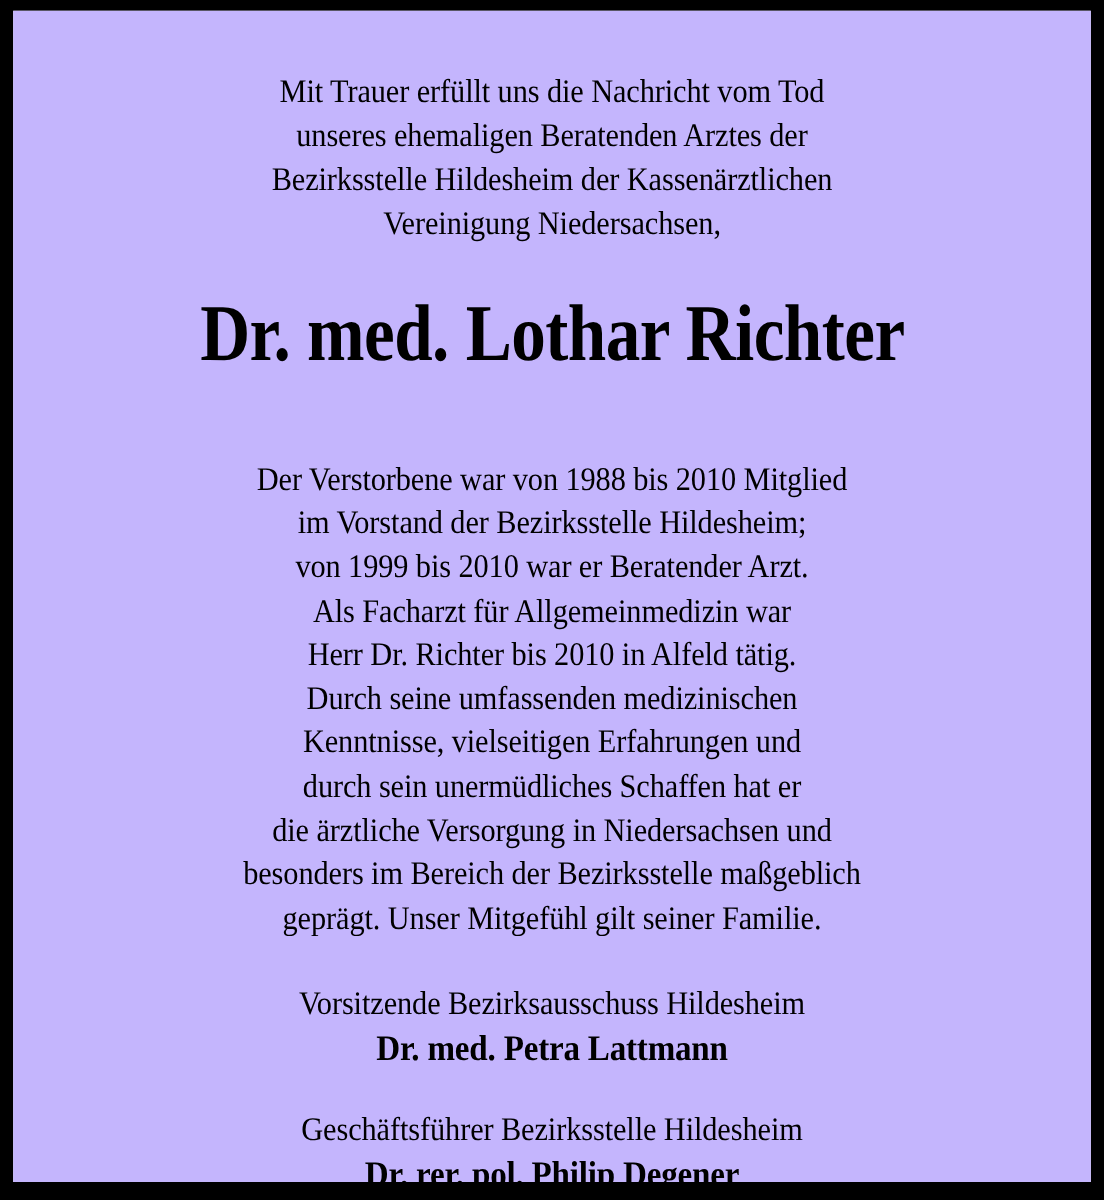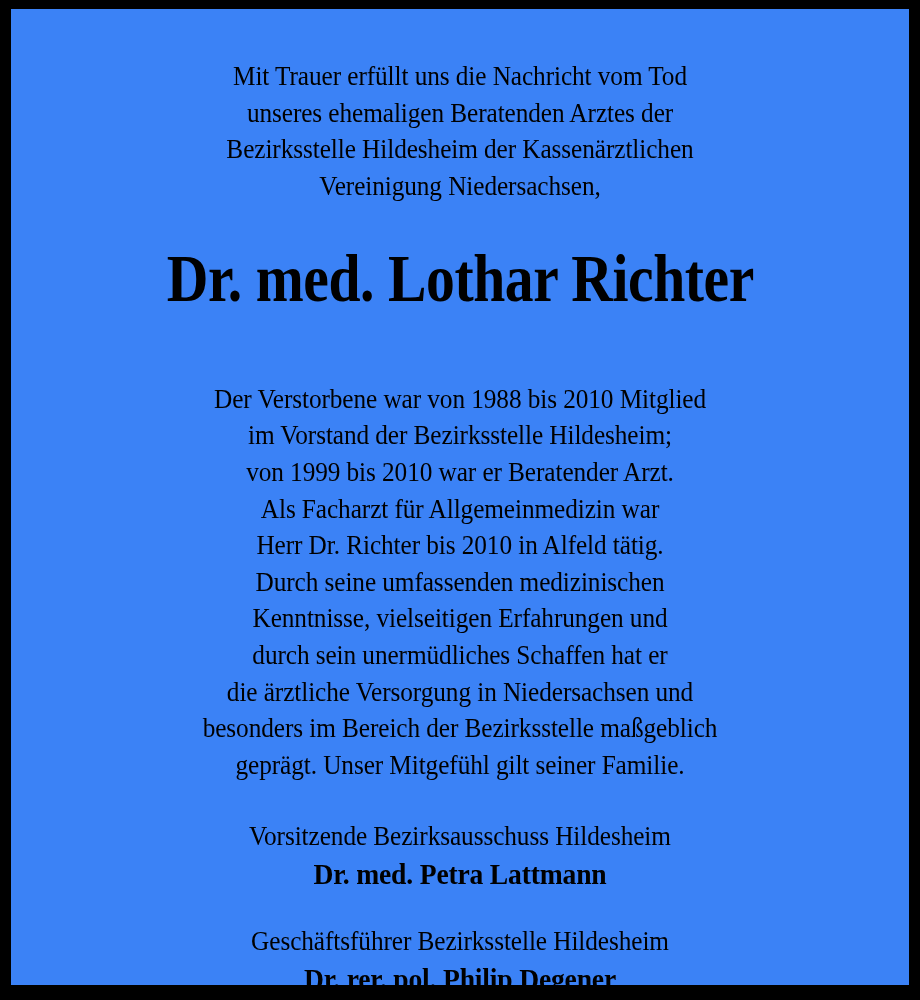--- a/index.html
+++ b/index.html
@@ -25,21 +25,21 @@
     border-top: 9px solid #000000;
     border-left: 11px solid #000000;
     border-right: 11px solid #000000;
     border-bottom: 15px solid #000000;
   }
 
   .notice-sheet {
     box-sizing: border-box;
     width: 100%;
     height: 100%;
-    background: #3b82f6;
+    background: #c4b5fd;
     display: flex;
     flex-direction: column;
     align-items: center;
     padding: 49px 28px 0 28px;
     text-align: center;
   }
 
   
   .intro-block {
     width: 100%;

